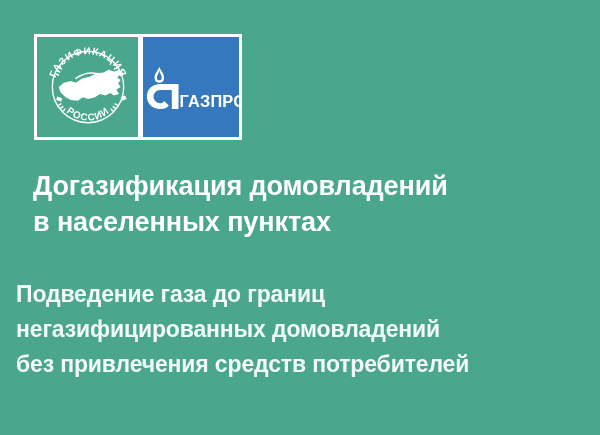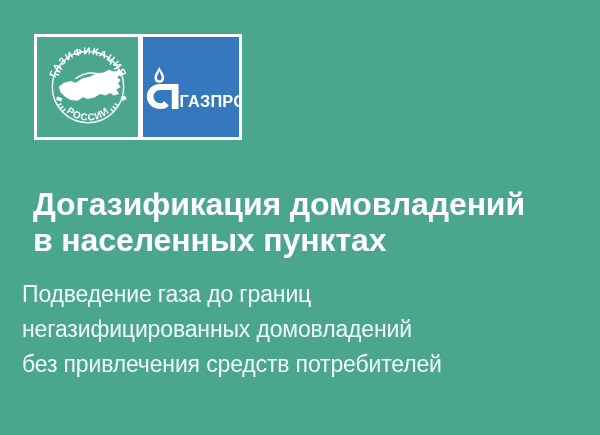--- a/index.html
+++ b/index.html
@@ -59,40 +59,40 @@
     display: flex;
     align-items: center;
     justify-content: center;
   }
   .emblem-svg { display: block; }
 
   
   #headline {
     position: absolute;
     left: 33px;
-    top: 165px;
+    top: 150px;
     width: 540px;
     color: #ffffff;
-    font-size: 32px;
+    font-size: 27px;
     line-height: 36px;
     font-weight: bold;
     letter-spacing: -0.1px;
     white-space: pre-line;
   }
 
   
   #subtitle {
     position: absolute;
-    left: 22px;
+    left: 16px;
     top: 254px;
     width: 552px;
     color: #f2fbf8;
     font-size: 23px;
     line-height: 35px;
-    font-weight: normal;
+    font-weight: bold;
     letter-spacing: -0.15px;
     white-space: pre-line;
   }
 </style>
 </head>
 <body>
 
 <div id="banner">
 
   <div id="logo-block">

